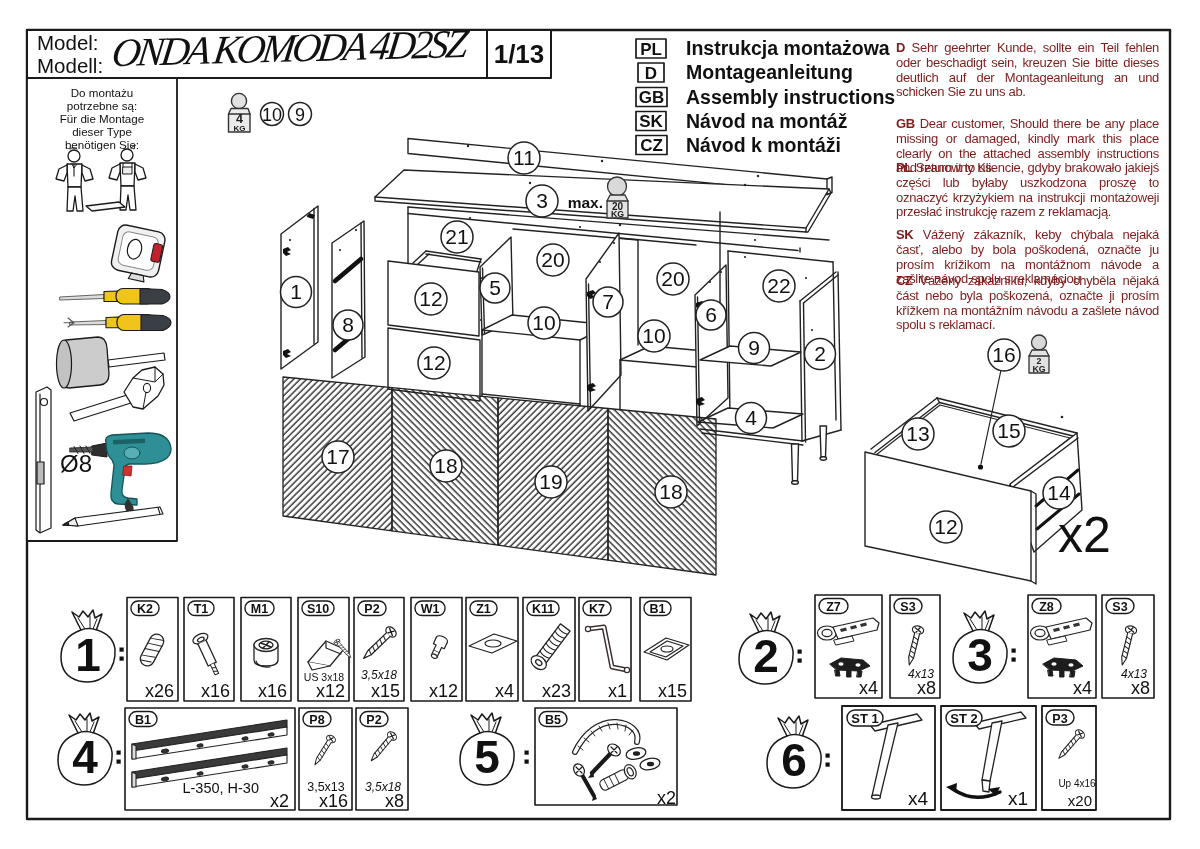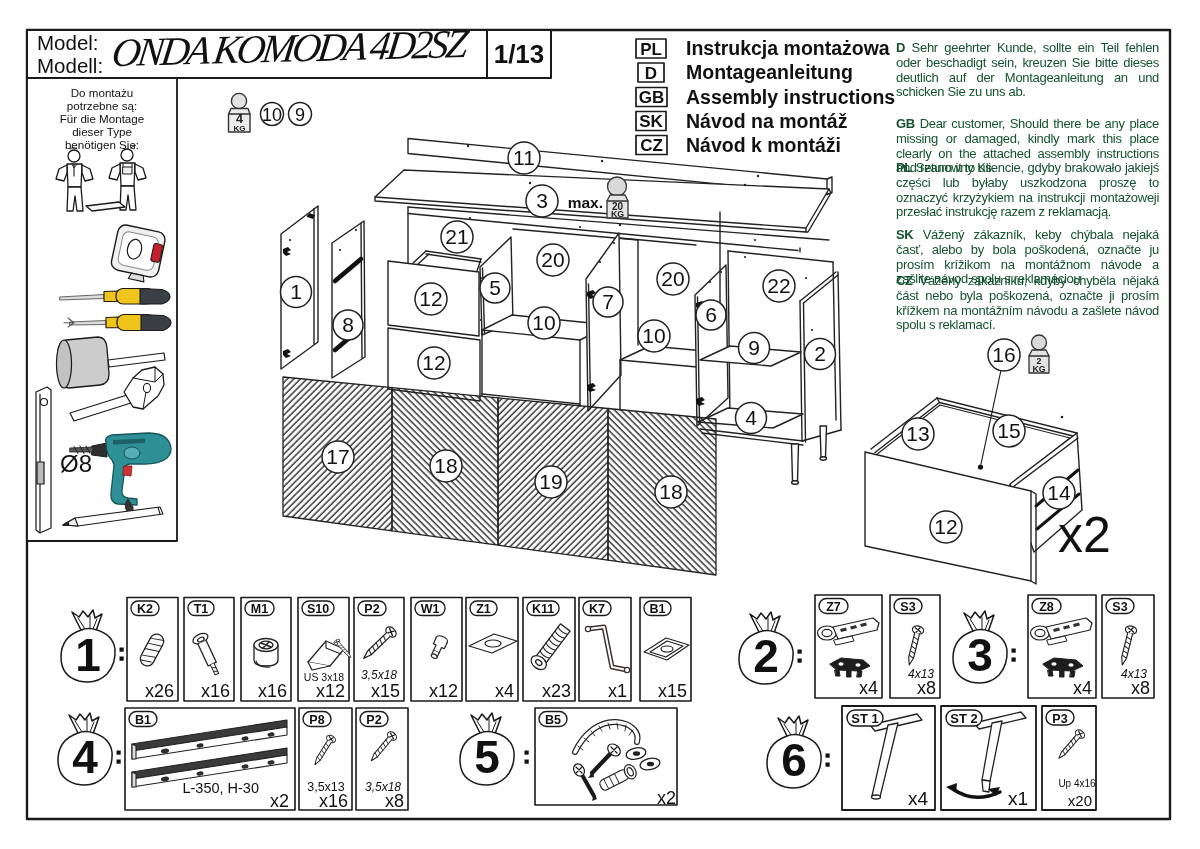--- a/index.html
+++ b/index.html
@@ -1,17 +1,17 @@
 <!DOCTYPE html>
 <html><head>
 <meta charset="utf-8">
 <style>
   html,body{margin:0;padding:0;width:1200px;height:849px;background:#fff;overflow:hidden;}
   body{font-family:"Liberation Sans",sans-serif;color:#111;}
-  .para{position:absolute;left:896px;width:263px;font-size:13px;letter-spacing:-0.3px;line-height:14.8px;text-align:justify;color:#14532d;}
+  .para{position:absolute;left:896px;width:263px;font-size:13px;letter-spacing:-0.3px;line-height:14.8px;text-align:justify;color:#7f1d1d;}
 </style>
 </head>
 <body>
 <svg width="1200" height="849" viewBox="0 0 1200 849" style="position:absolute;left:0;top:0" fill="none" stroke-linecap="round" stroke-linejoin="round">
 <defs>
   <pattern id="hA" patternUnits="userSpaceOnUse" width="4.6" height="4.6" patternTransform="rotate(45)">
     <line x1="2" y1="-1" x2="2" y2="6" stroke="#1c1c1c" stroke-width="1.3"></line>
   </pattern>
   <pattern id="hB" patternUnits="userSpaceOnUse" width="4.6" height="4.6" patternTransform="rotate(-45)">
     <line x1="2" y1="-1" x2="2" y2="6" stroke="#1c1c1c" stroke-width="1.3"></line>

